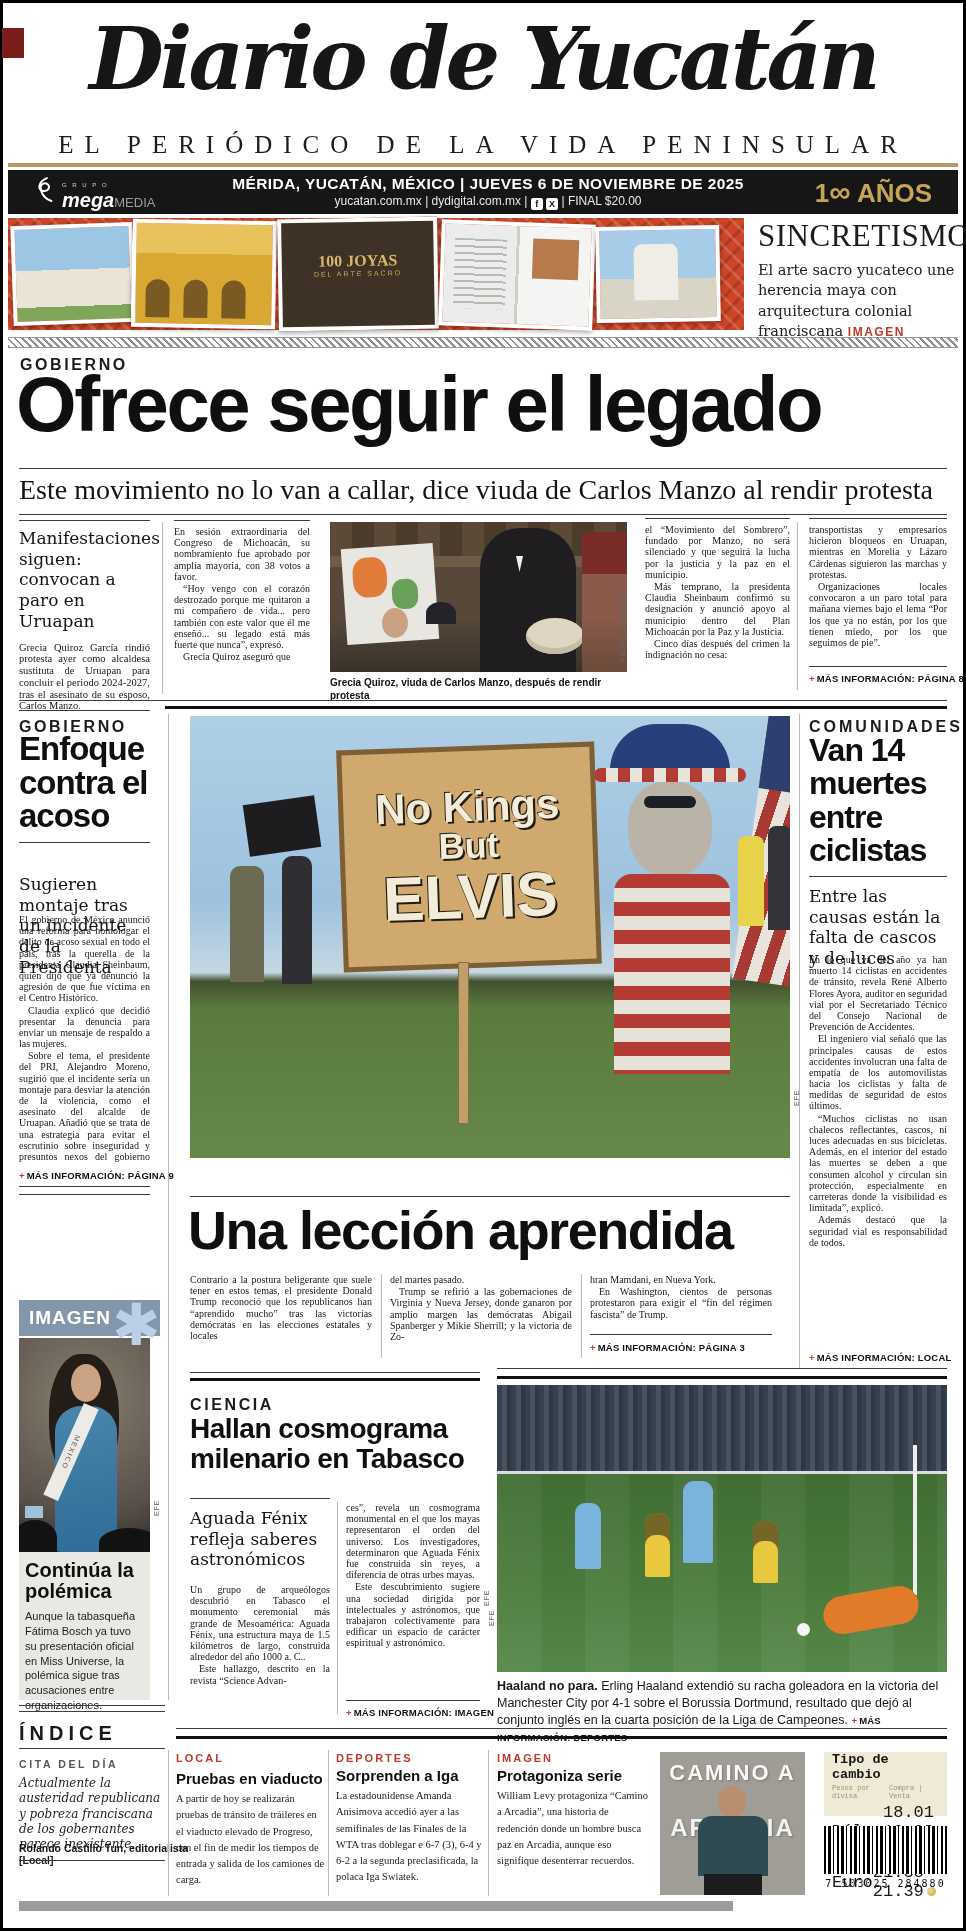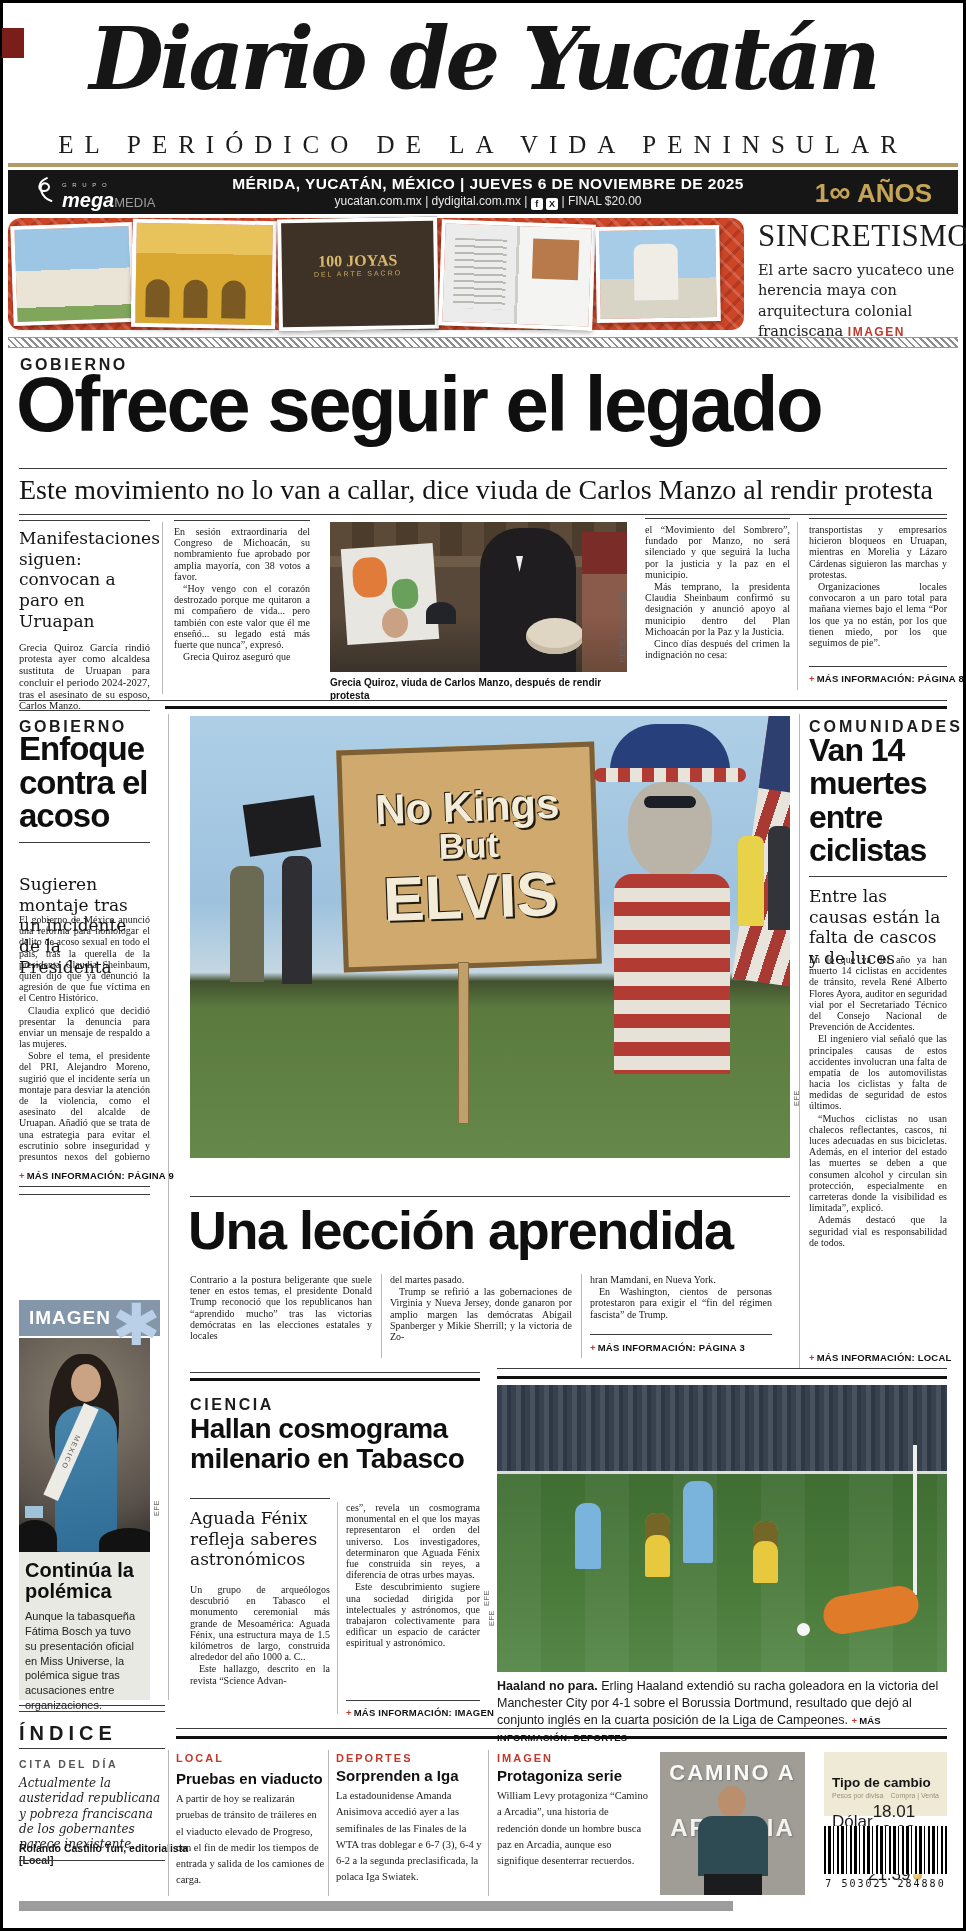--- a/index.html
+++ b/index.html
@@ -33,33 +33,33 @@
   .bar .l2{font-size:12px;color:#e8e8e8;}
   .sico{display:inline-block;width:12px;height:12px;background:#fff;color:#111;font-weight:700;
         font-size:9px;line-height:12px;text-align:center;border-radius:2px;vertical-align:-2px;}
   .logo-mega{line-height:1;}
   .logo-mega .g{font-size:6px;letter-spacing:2px;color:#cfcfcf;}
   .logo-mega .m{font-weight:700;font-style:italic;font-size:20px;}
   .logo-mega .md{font-weight:300;font-size:13px;color:#9d9d9d;}
   
   .collage{background-color:#cc4527;
     background-image:repeating-linear-gradient(45deg,rgba(255,255,255,.16) 0 3px,transparent 3px 12px),
-                     repeating-linear-gradient(-45deg,rgba(110,20,8,.25) 0 3px,transparent 3px 12px);border-radius:13px;}
+                     repeating-linear-gradient(-45deg,rgba(110,20,8,.25) 0 3px,transparent 3px 12px);}
   .card{position:absolute;border:4px solid #fff;box-shadow:0 2px 5px rgba(0,0,0,.35);}
   .promo-title{font-family:"Liberation Serif",serif;font-size:31px;color:#1d1d1d;letter-spacing:.5px;}
   .promo-text{font-family:"DejaVu Serif",serif;font-size:14.5px;line-height:1.4;color:#222;}
   .promo-link{color:#c0392b;font-weight:700;font-size:12px;letter-spacing:1.5px;font-family:"Liberation Sans",sans-serif;}
   .hatch{background:repeating-linear-gradient(45deg,#8e8e8e 0 2px,#fff 2px 5px);border-top:1px solid #999;border-bottom:1px solid #999;}
   
   .imagen-bar{background:#8496aa;color:#fff;font-weight:700;font-size:19px;letter-spacing:1px;
               line-height:36px;padding-left:10px;}
   .ast{color:#b9d0e8;font-size:58px;line-height:1;}
   .gravy{background:#e9e9e4;}
   
-  .exch{background:#efead6;padding:23px 8px;box-sizing:border-box;}
+  .exch{background:#efead6;padding:0 8px;box-sizing:border-box;font-family:Liberation Mono, monospace;}
   .exch .t{font-weight:700;font-size:13.5px;color:#151515;}
   .exch .h{font-size:7px;color:#9a9276;display:flex;justify-content:space-between;margin-top:2px;}
   .exch .r{display:flex;justify-content:space-between;font-size:17px;color:#1a1a1a;margin-top:3px;align-items:center;}
   .coin{display:inline-block;width:9px;height:9px;border-radius:50%;
         background:radial-gradient(circle at 35% 35%,#f0dc9a,#c8a23c);margin-left:3px;}
   .barcode{background:repeating-linear-gradient(90deg,#000 0 2px,#fff 2px 4px,#000 4px 7px,#fff 7px 9px,#000 9px 10px,#fff 10px 13px);}
   .bc-num{font-family:"DejaVu Sans Mono",monospace;font-size:10px;letter-spacing:2px;color:#111;text-align:center;}
   .quote{font-family:"DejaVu Serif",serif;font-style:italic;font-size:12px;line-height:1.28;color:#1d1d1d;}
   .quote .ref{font-style:normal;font-family:"Liberation Sans",sans-serif;font-weight:700;font-size:10.5px;}
   .indice-t{font-weight:600;font-size:20px;letter-spacing:5px;color:#1a1a1a;}

